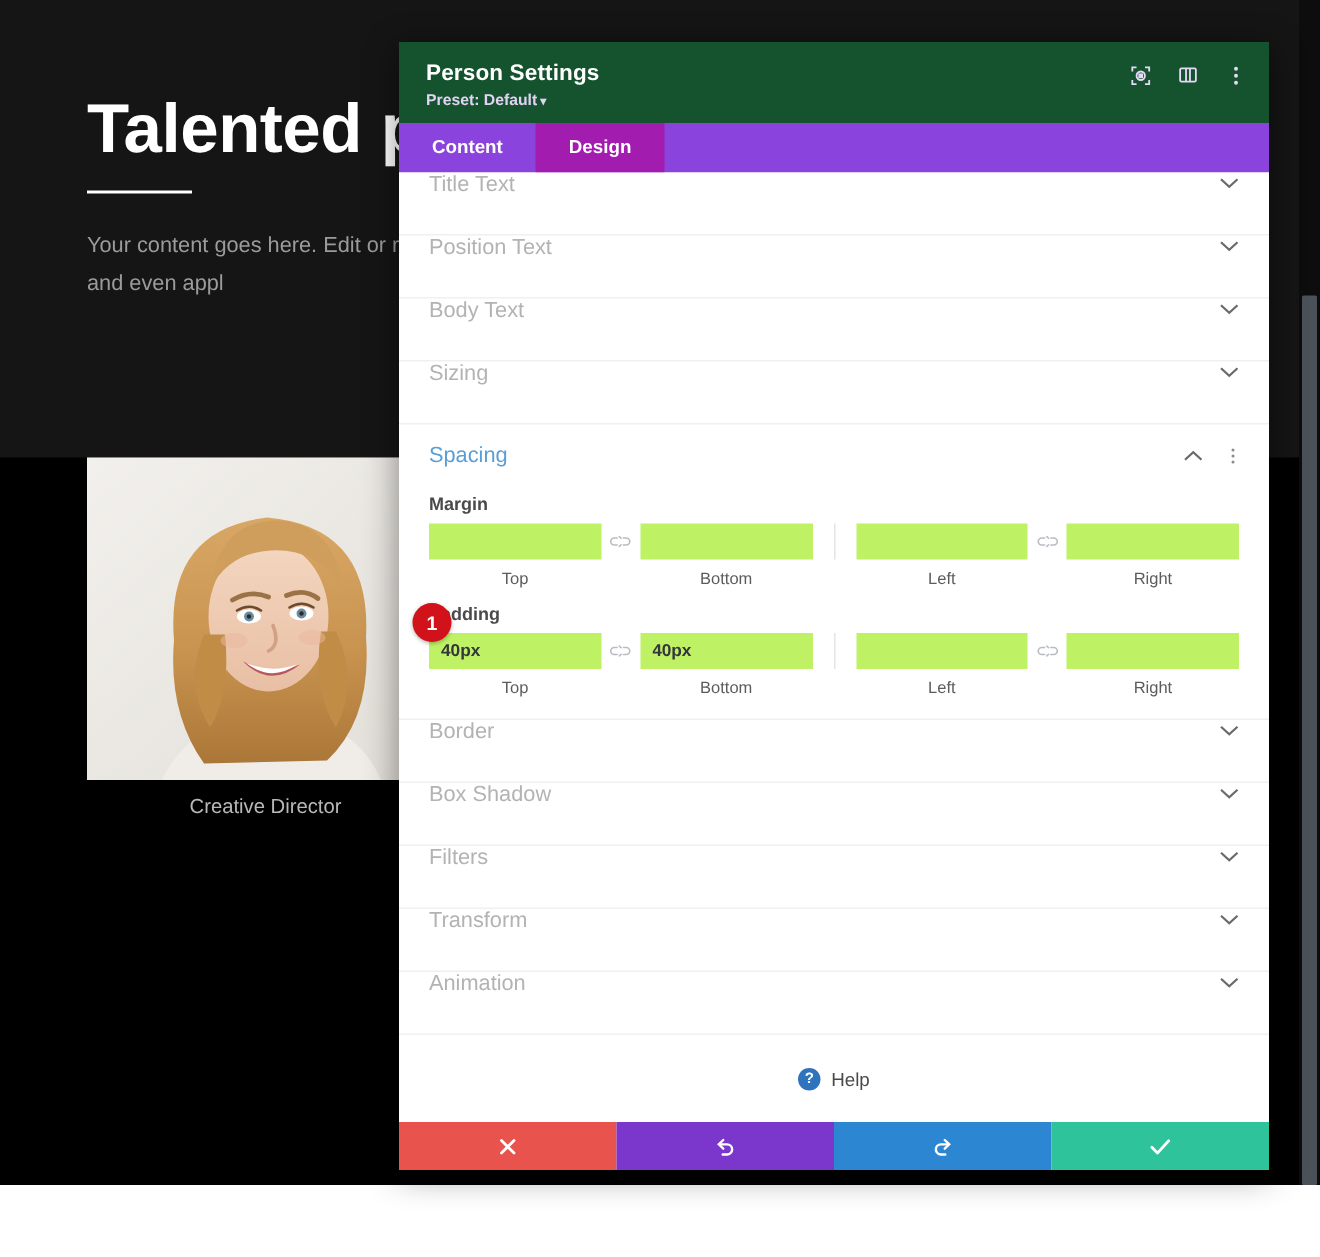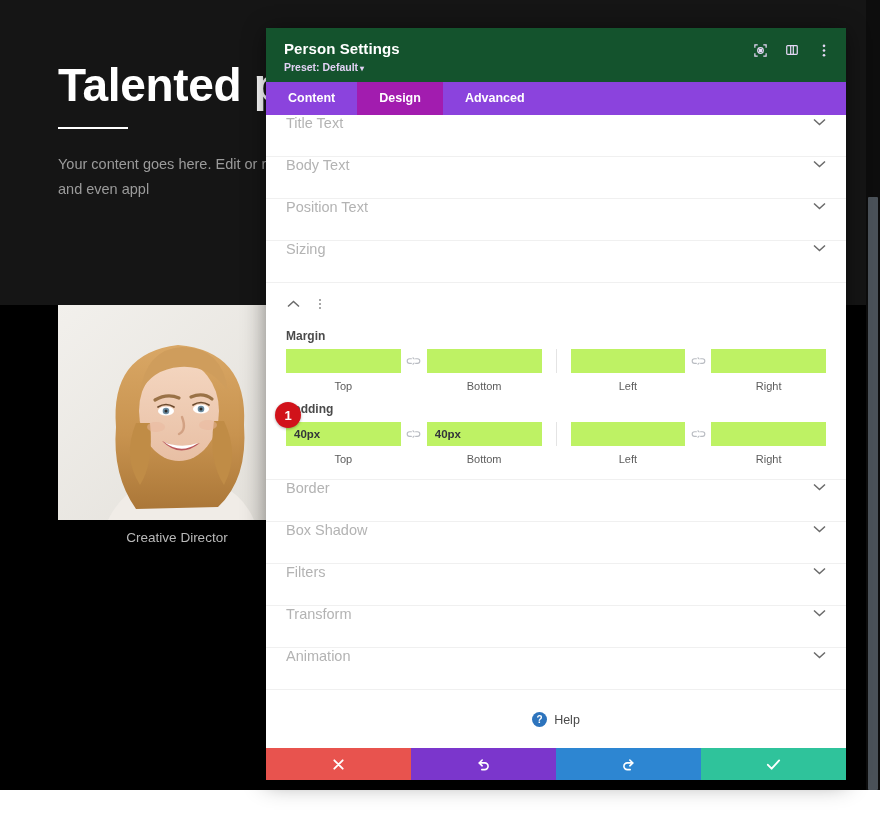--- a/index.html
+++ b/index.html
@@ -295,60 +295,60 @@
             <circle cx="2" cy="8" r="1.4"></circle>
             <circle cx="2" cy="13" r="1.4"></circle>
         </svg>
       </div>
     </div>
   </div>
 
   <div class="modal-tabs">
     <div class="modal-tab">Content</div>
     <div class="modal-tab active">Design</div>
-    <div class="modal-tab">Advanced</div>
   </div>
 
   <div class="modal-body">
 
     <div class="accordion-row">
       <span class="acc-label">Title Text</span>
       <span class="chev">
         <svg width="13" height="8" viewBox="0 0 13 8" fill="none" stroke="currentColor" stroke-width="1.5">
             <path d="M1 1.5L6.5 6.5L12 1.5"></path>
           </svg>
       </span>
     </div>
     <div class="accordion-row">
+      <span class="acc-label">Position Text</span>
+      <span class="chev">
+        <svg width="13" height="8" viewBox="0 0 13 8" fill="none" stroke="currentColor" stroke-width="1.5">
+            <path d="M1 1.5L6.5 6.5L12 1.5"></path>
+          </svg>
+      </span>
+    </div>
+    <div class="accordion-row">
       <span class="acc-label">Body Text</span>
-      <span class="chev">
-        <svg width="13" height="8" viewBox="0 0 13 8" fill="none" stroke="currentColor" stroke-width="1.5">
-            <path d="M1 1.5L6.5 6.5L12 1.5"></path>
-          </svg>
-      </span>
-    </div>
-    <div class="accordion-row">
-      <span class="acc-label">Position Text</span>
       <span class="chev">
         <svg width="13" height="8" viewBox="0 0 13 8" fill="none" stroke="currentColor" stroke-width="1.5">
             <path d="M1 1.5L6.5 6.5L12 1.5"></path>
           </svg>
       </span>
     </div>
     <div class="accordion-row">
       <span class="acc-label">Sizing</span>
       <span class="chev">
         <svg width="13" height="8" viewBox="0 0 13 8" fill="none" stroke="currentColor" stroke-width="1.5">
             <path d="M1 1.5L6.5 6.5L12 1.5"></path>
           </svg>
       </span>
     </div>
 
     <div class="group-open">
       <div class="group-head">
+        <span class="grp-title">Spacing</span>
         <span class="grp-tools">
           <span class="chev">
             <svg width="13" height="8" viewBox="0 0 13 8" fill="none" stroke="currentColor" stroke-width="1.5">
                 <path d="M1 6.5L6.5 1.5L12 6.5"></path>
               </svg>
           </span>
           <span class="dots-v">
               <i></i>
               <i></i>
               <i></i>

